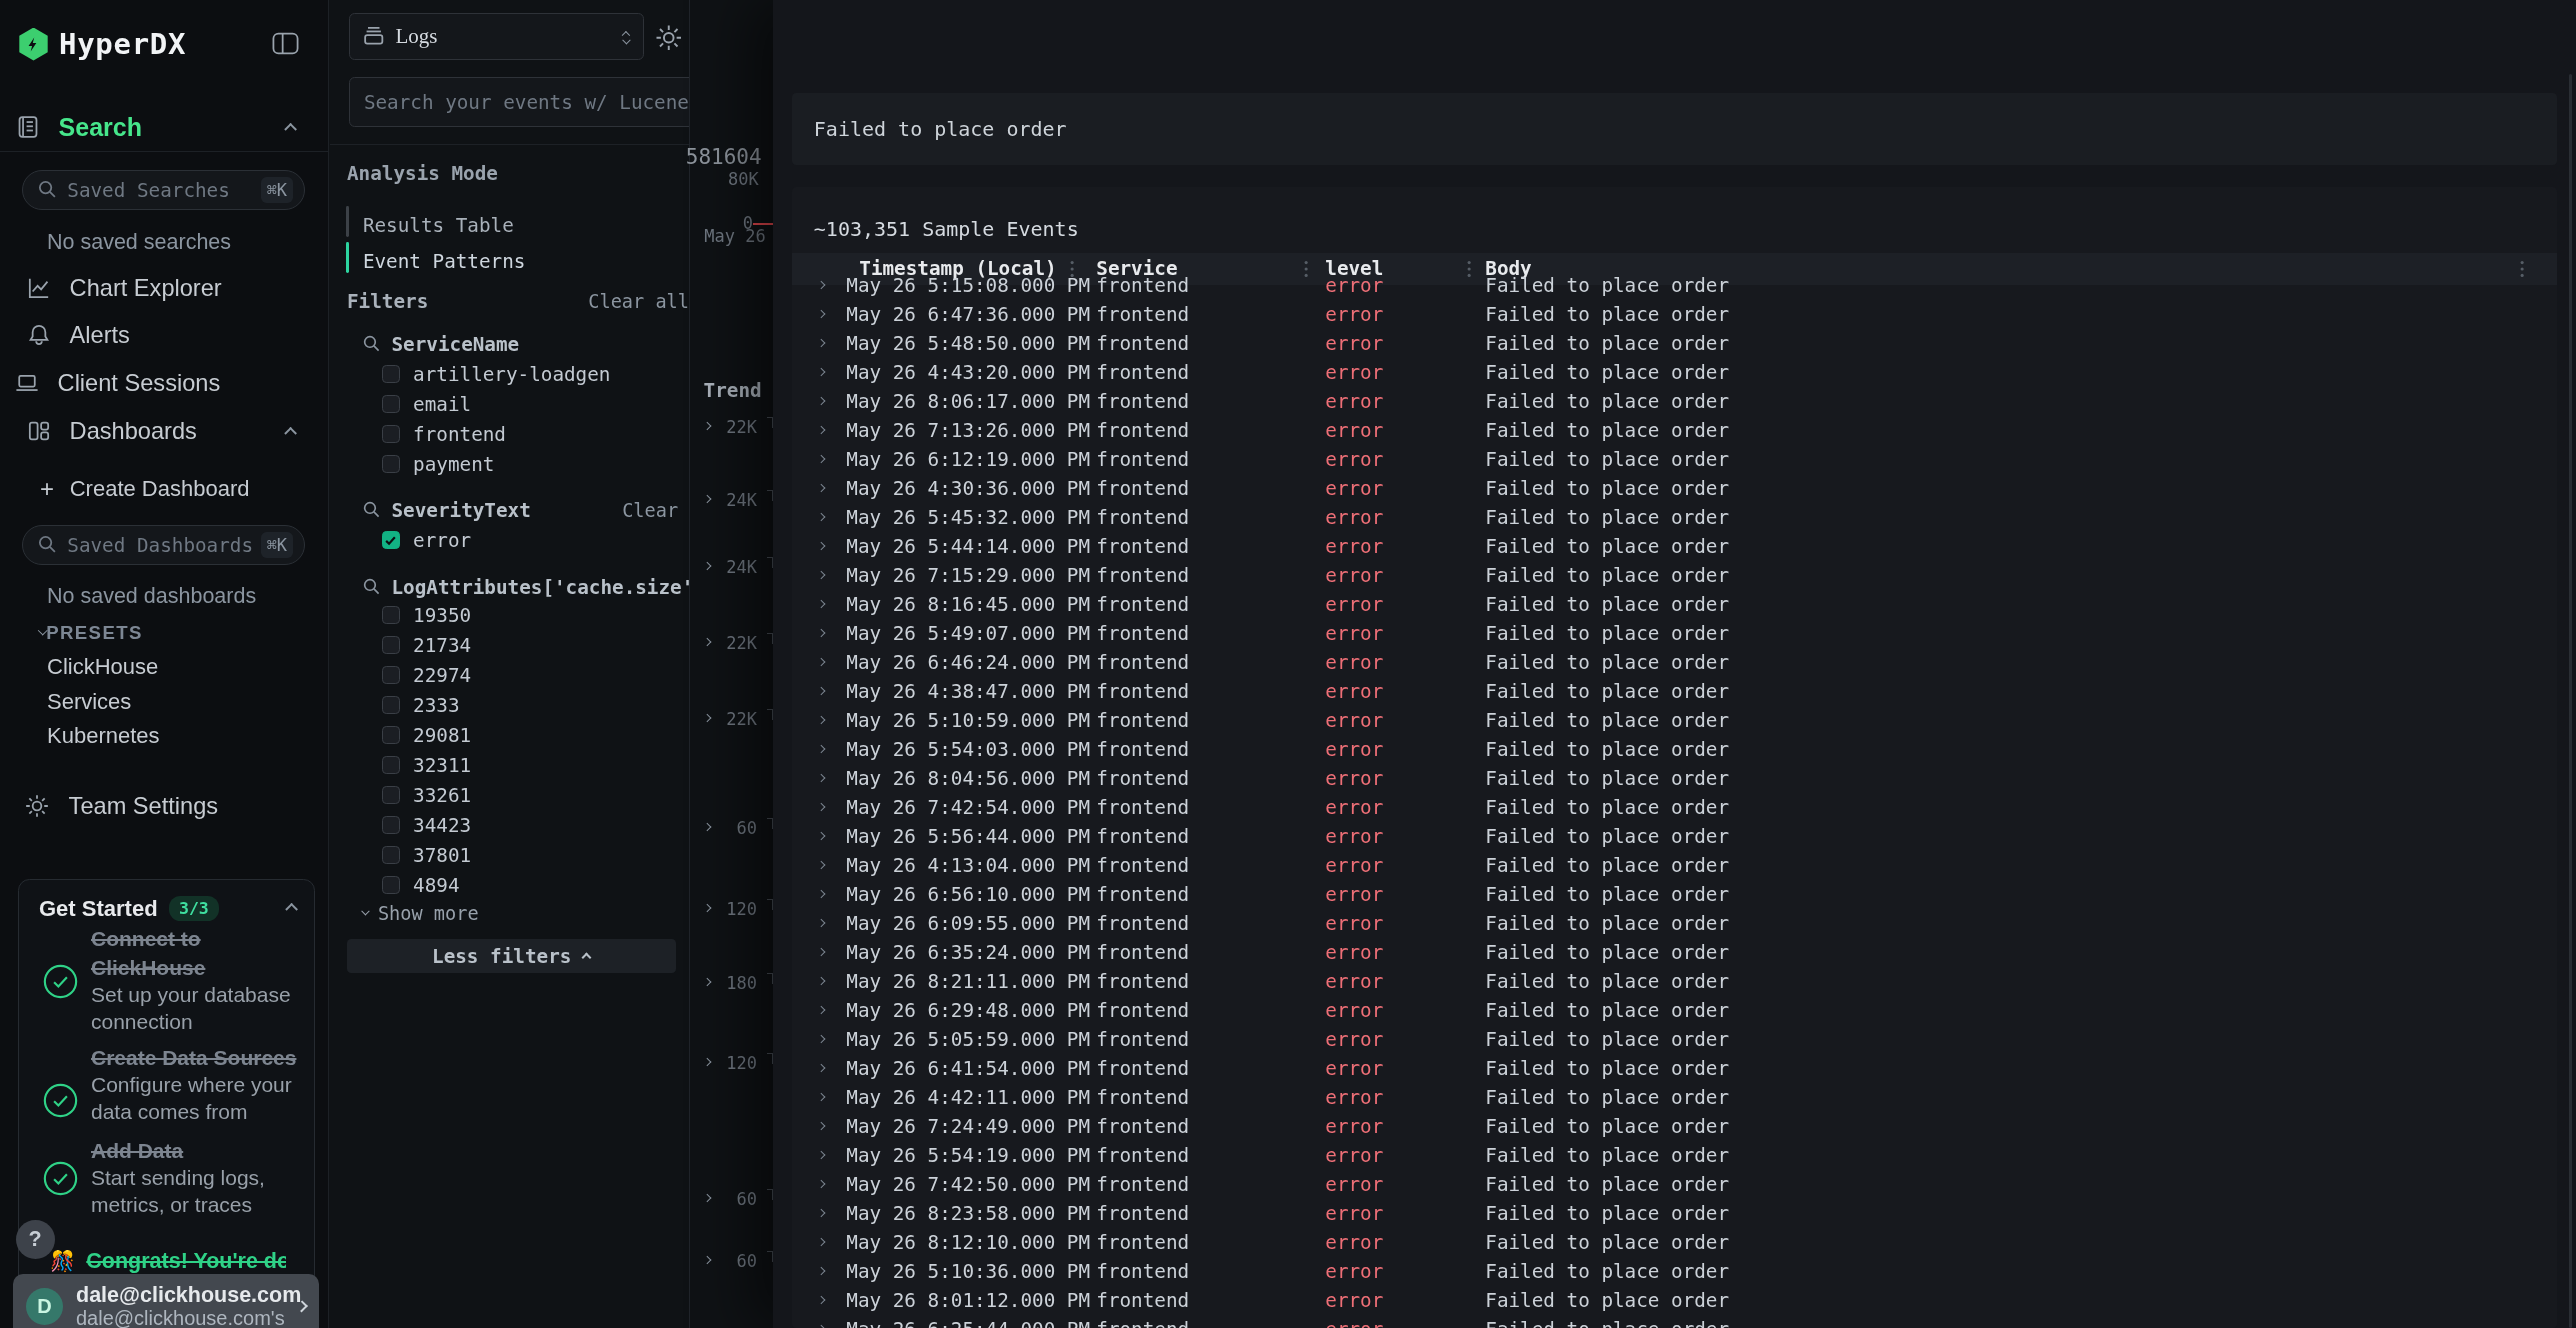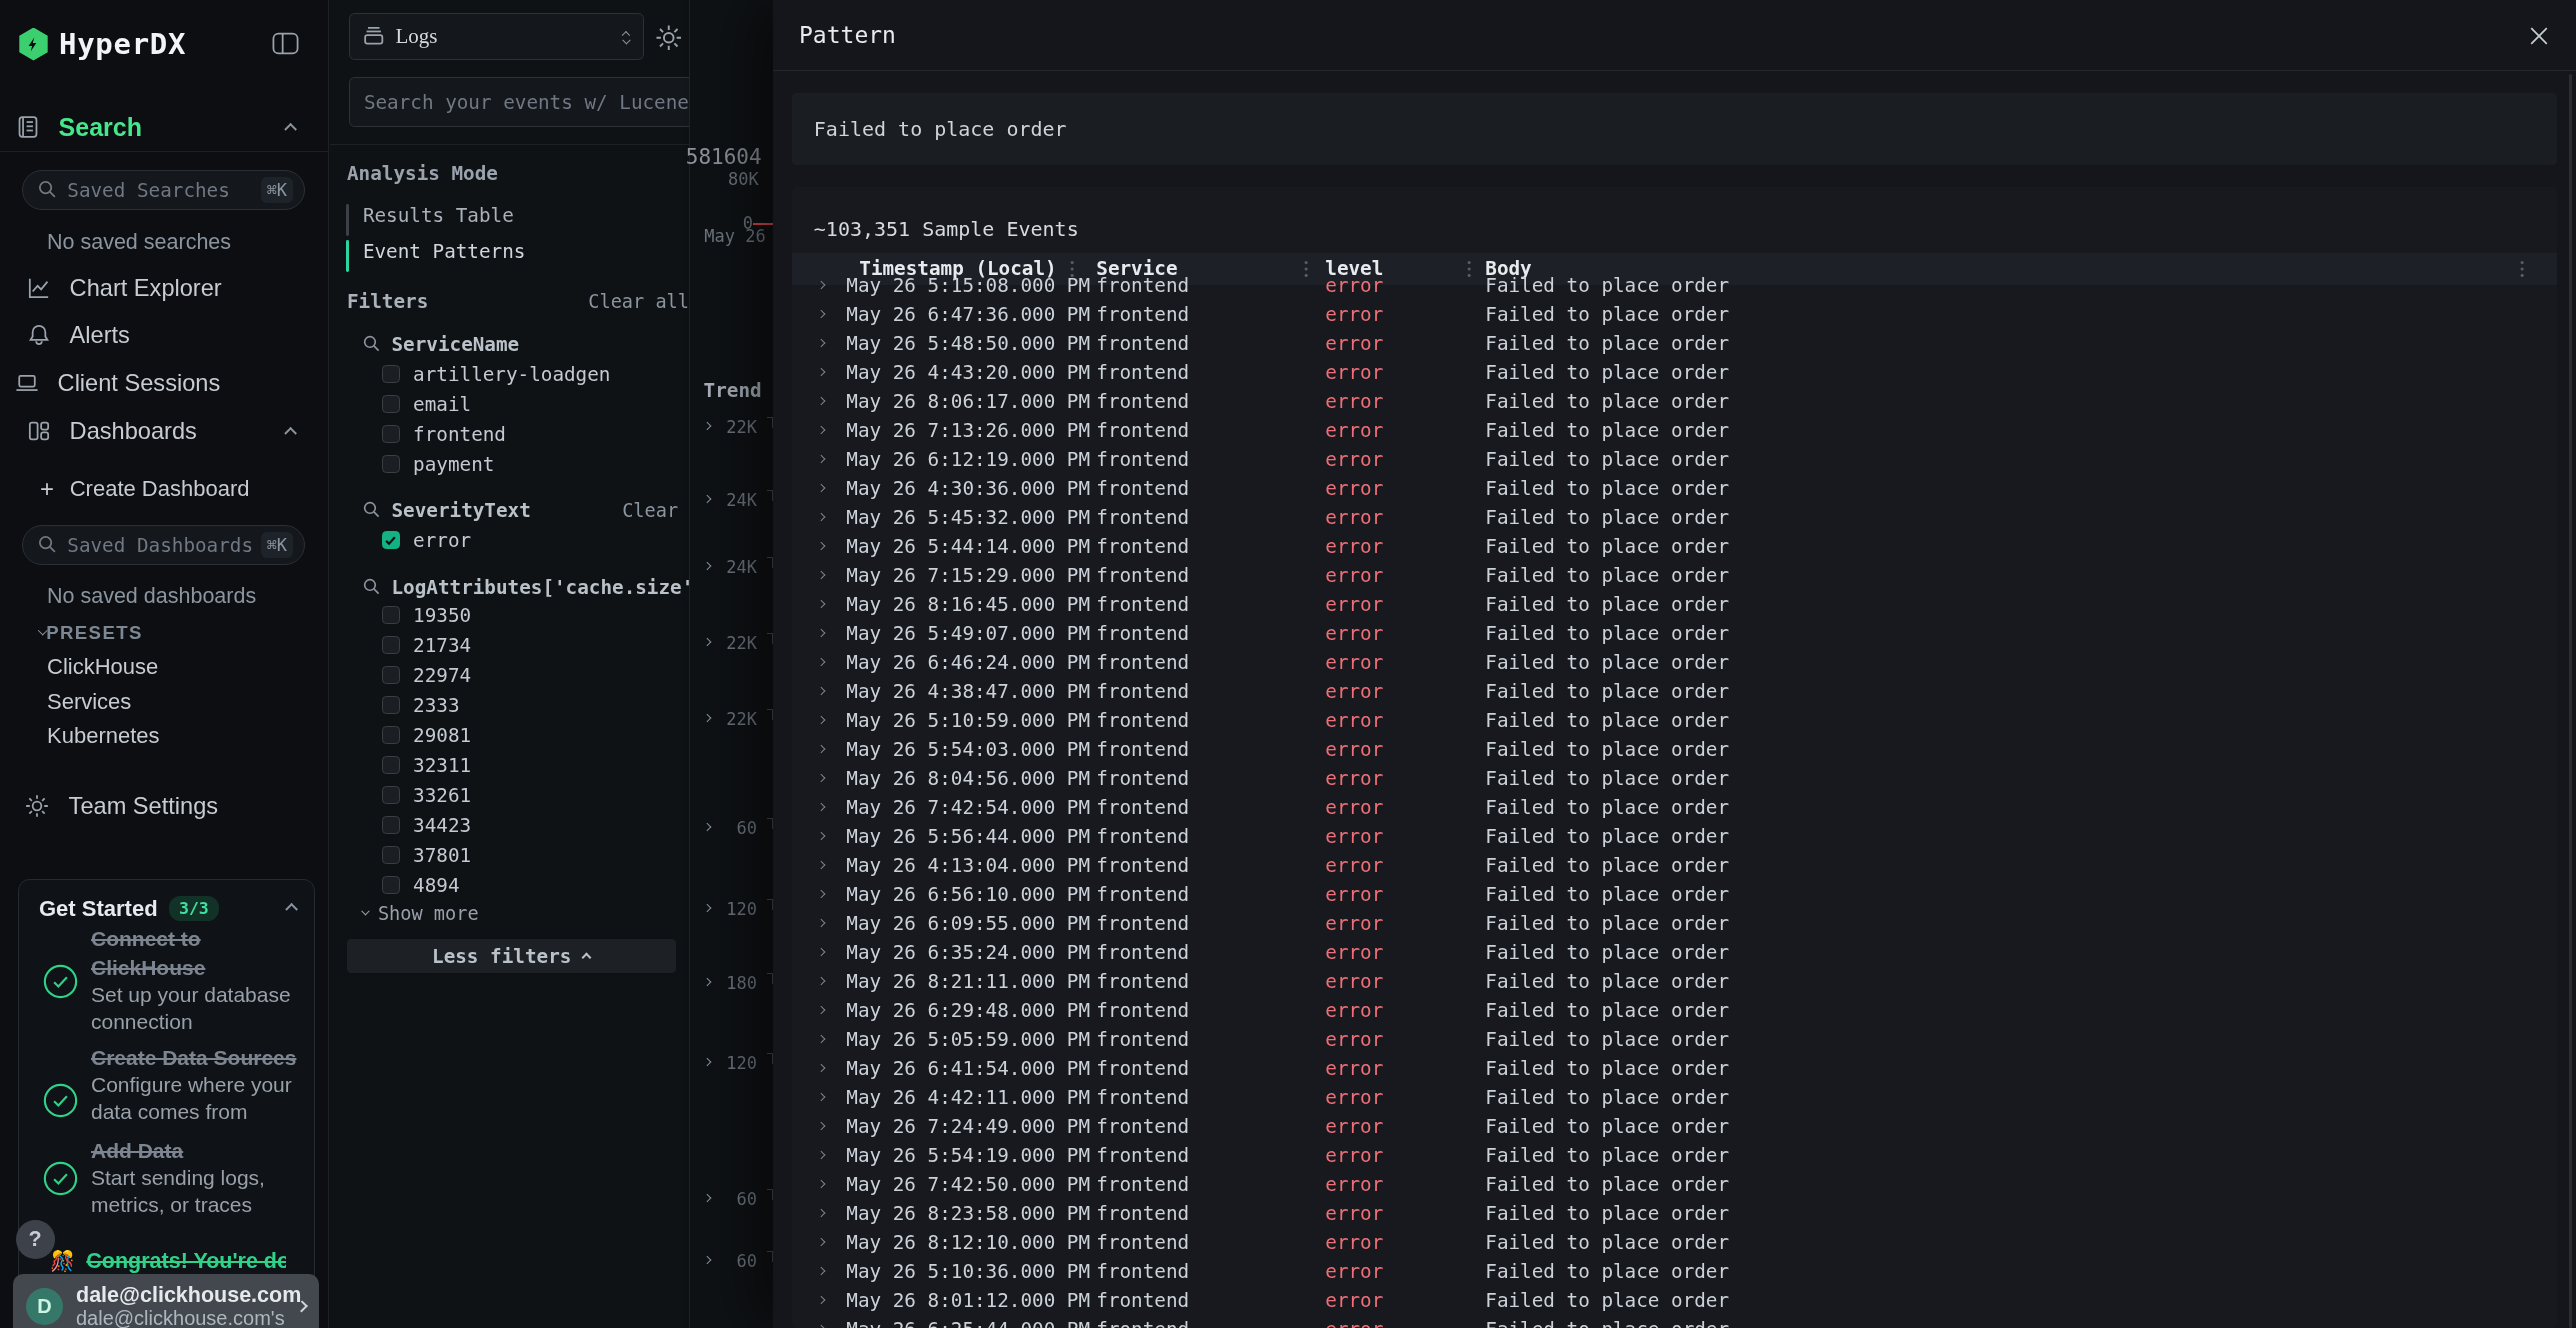--- a/index.html
+++ b/index.html
@@ -52,21 +52,21 @@
   .src-select .lbl { font-family:Liberation Serif, serif; font-size:21px; color:#d5dae0; flex:1; }
   .updown { display:flex; flex-direction:column; gap:2.9px; }
   .updown .chev { width:6.4px; height:6.4px; border-width:1.8px; }
   .gearbtn { position:absolute; left:323px; top:21.5px; width:31.5px; height:31.5px; color:#9aa3ad; }
   .select-btn { position:absolute; left:370px; top:13px; width:114px; height:47px; border:0.7px solid #2e3238; border-radius:5.7px; background:#14171b; font-family:"DejaVu Sans Mono", monospace; font-weight:bold; font-size:21px; color:#b9c1c9; display:flex; align-items:center; padding-left:15.7px; }
   .evt-search { position:absolute; left:18.6px; top:77px; width:472px; height:50px; border:0.7px solid #2e3238; border-radius:5.7px; background:#14171b; display:flex; align-items:center; padding:0 14.3px; }
   .evt-search input { width:100%; background:transparent; border:none; outline:none; font-family:"DejaVu Sans Mono", monospace; font-size:19.3px; color:#c7ccd2; }
   .evt-search input::placeholder { color:#6f7883; }
   .main-divider { position:absolute; left:0; top:144px; width:443px; height:0.7px; background:#1d2126; }
   .panel-lbl { font-family:"DejaVu Sans Mono", monospace; font-weight:bold; font-size:19.3px; color:#9aa3ad; }
-  .mode-item { position:absolute; left:15.7px; width:301px; height:33px; display:flex; align-items:flex-start; gap:14.3px; }
+  .mode-item { position:absolute; left:15.7px; width:301px; height:33px; display:flex; align-items:flex-end; gap:14.3px; }
   .mode-bar { width:2.9px; height:31.5px; background:#3c4147; border-radius:1.4px; }
   .mode-bar.active { background:#2dd4a0; }
   .mode-txt { font-family:"DejaVu Sans Mono", monospace; font-size:19.3px; color:#a9b1ba; }
   .mode-txt.active { color:#ced6de; }
   .filt-head { position:absolute; left:17px; width:342px; display:flex; align-items:center; }
   .clear-link { font-family:"DejaVu Sans Mono", monospace; font-size:18.6px; color:#8b95a0; margin-left:auto; }
   .fgroup-head { position:absolute; left:31.5px; width:328px; display:flex; align-items:center; gap:11.4px; }
   .fgroup-name { font-family:"DejaVu Sans Mono", monospace; font-weight:bold; font-size:19.3px; color:#b9c1c9; }
   .fopt { display:flex; align-items:center; gap:13px; height:30px;margin-left:20px; }
   .cbox { width:18.6px; height:18.6px; border:1.4px solid #3a3f46; border-radius:4.3px; background:#1b1e23; flex:0 0 auto; }
@@ -525,29 +525,20 @@
       </div>
         <div class="trend-row" style="top: 1246px;">
         <span class="chev right"></span>
         <span class="tv">60</span>
         <span class="tick"></span>
       </div>
       </div>
   </div>
 
   <div class="modal">
-    <div class="modal-head">
-      <span class="modal-title">Pattern</span>
-      <span class="close-btn">
-        <svg width="24" height="24" viewBox="0 0 34 34" stroke="currentColor" stroke-width="2.5" fill="none">
-            <line x1="6" y1="6" x2="28" y2="28"></line>
-            <line x1="28" y1="6" x2="6" y2="28"></line>
-          </svg>
-      </span>
-    </div>
 
     <div class="pattern-card">
       <span>Failed to place order</span>
     </div>
 
     <div class="table-card">
       <span class="sample-lbl">~103,351 Sample Events</span>
 
       <div class="thr">
         <span class="th" style="left:67px;">Timestamp (Local)</span>

